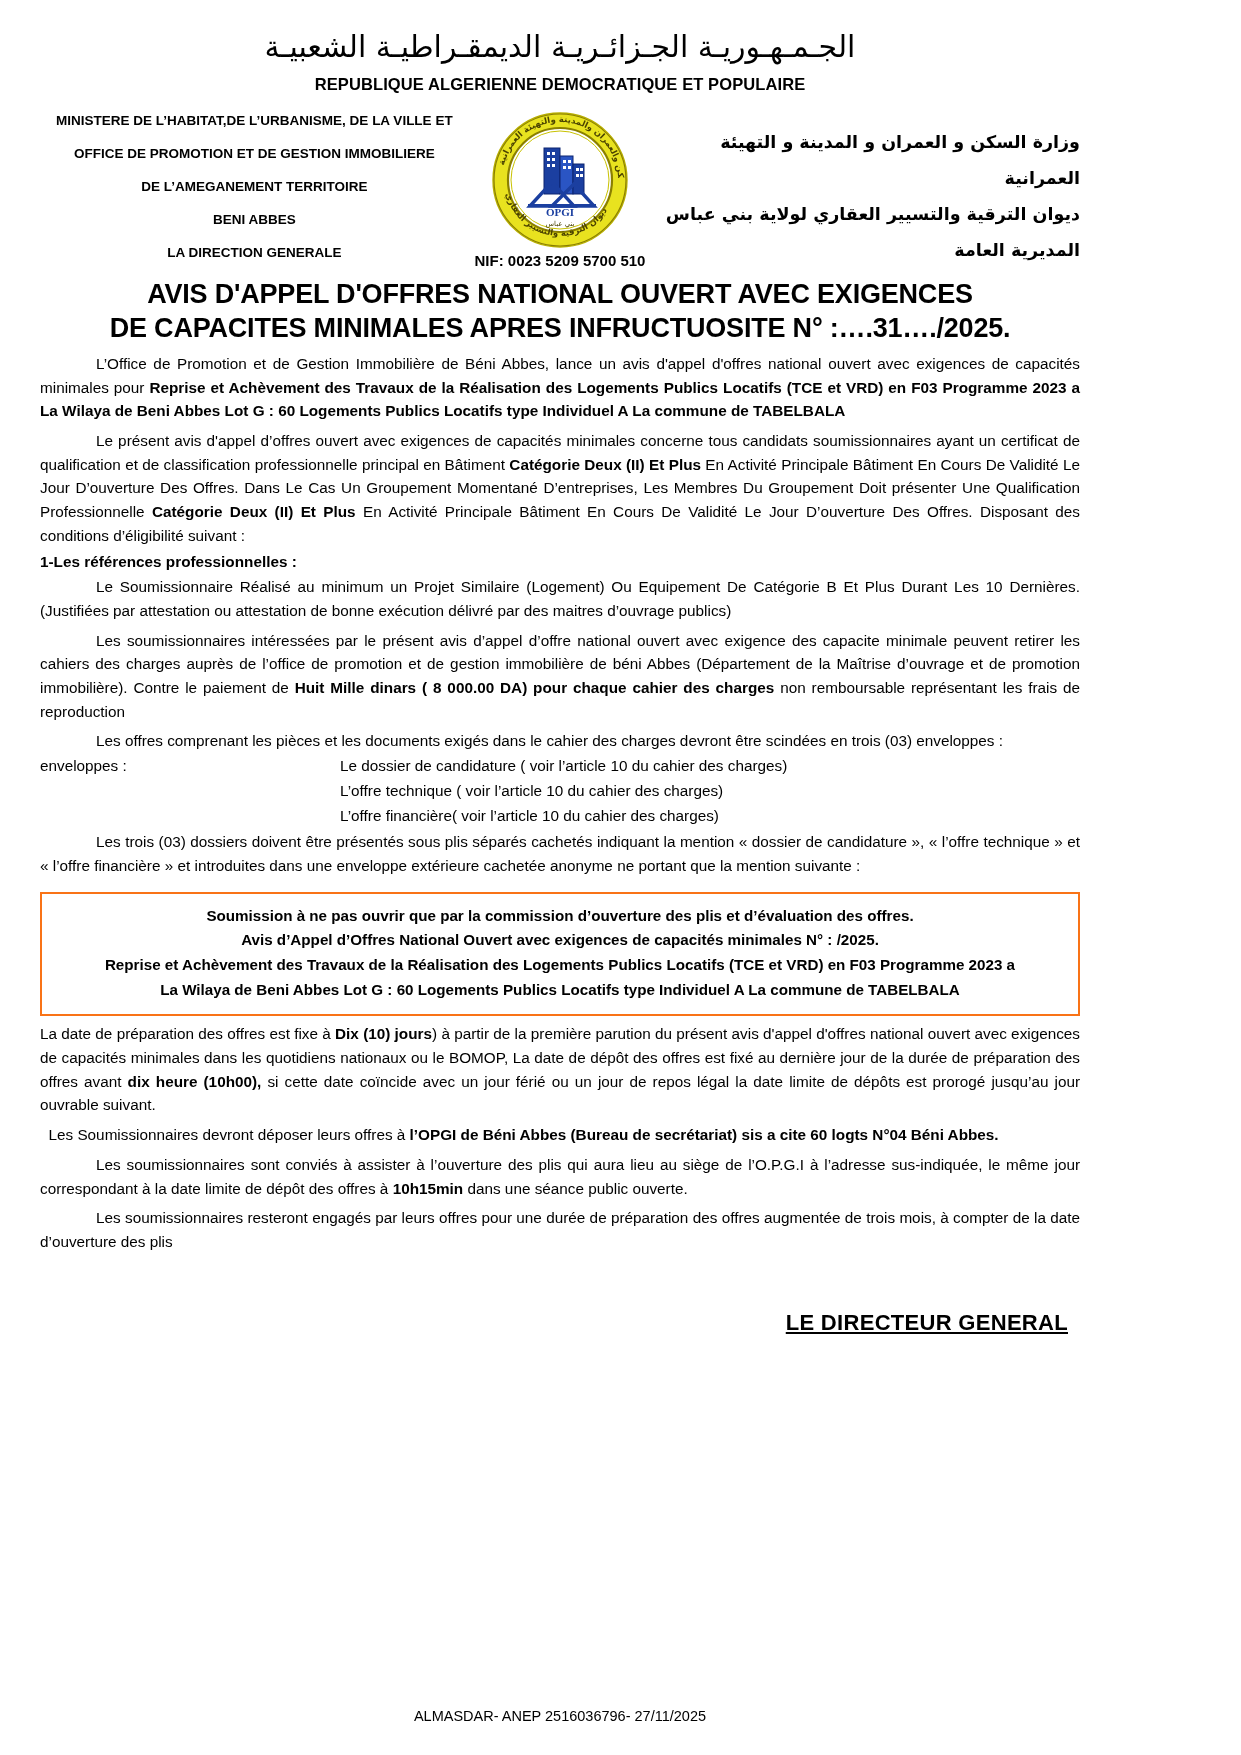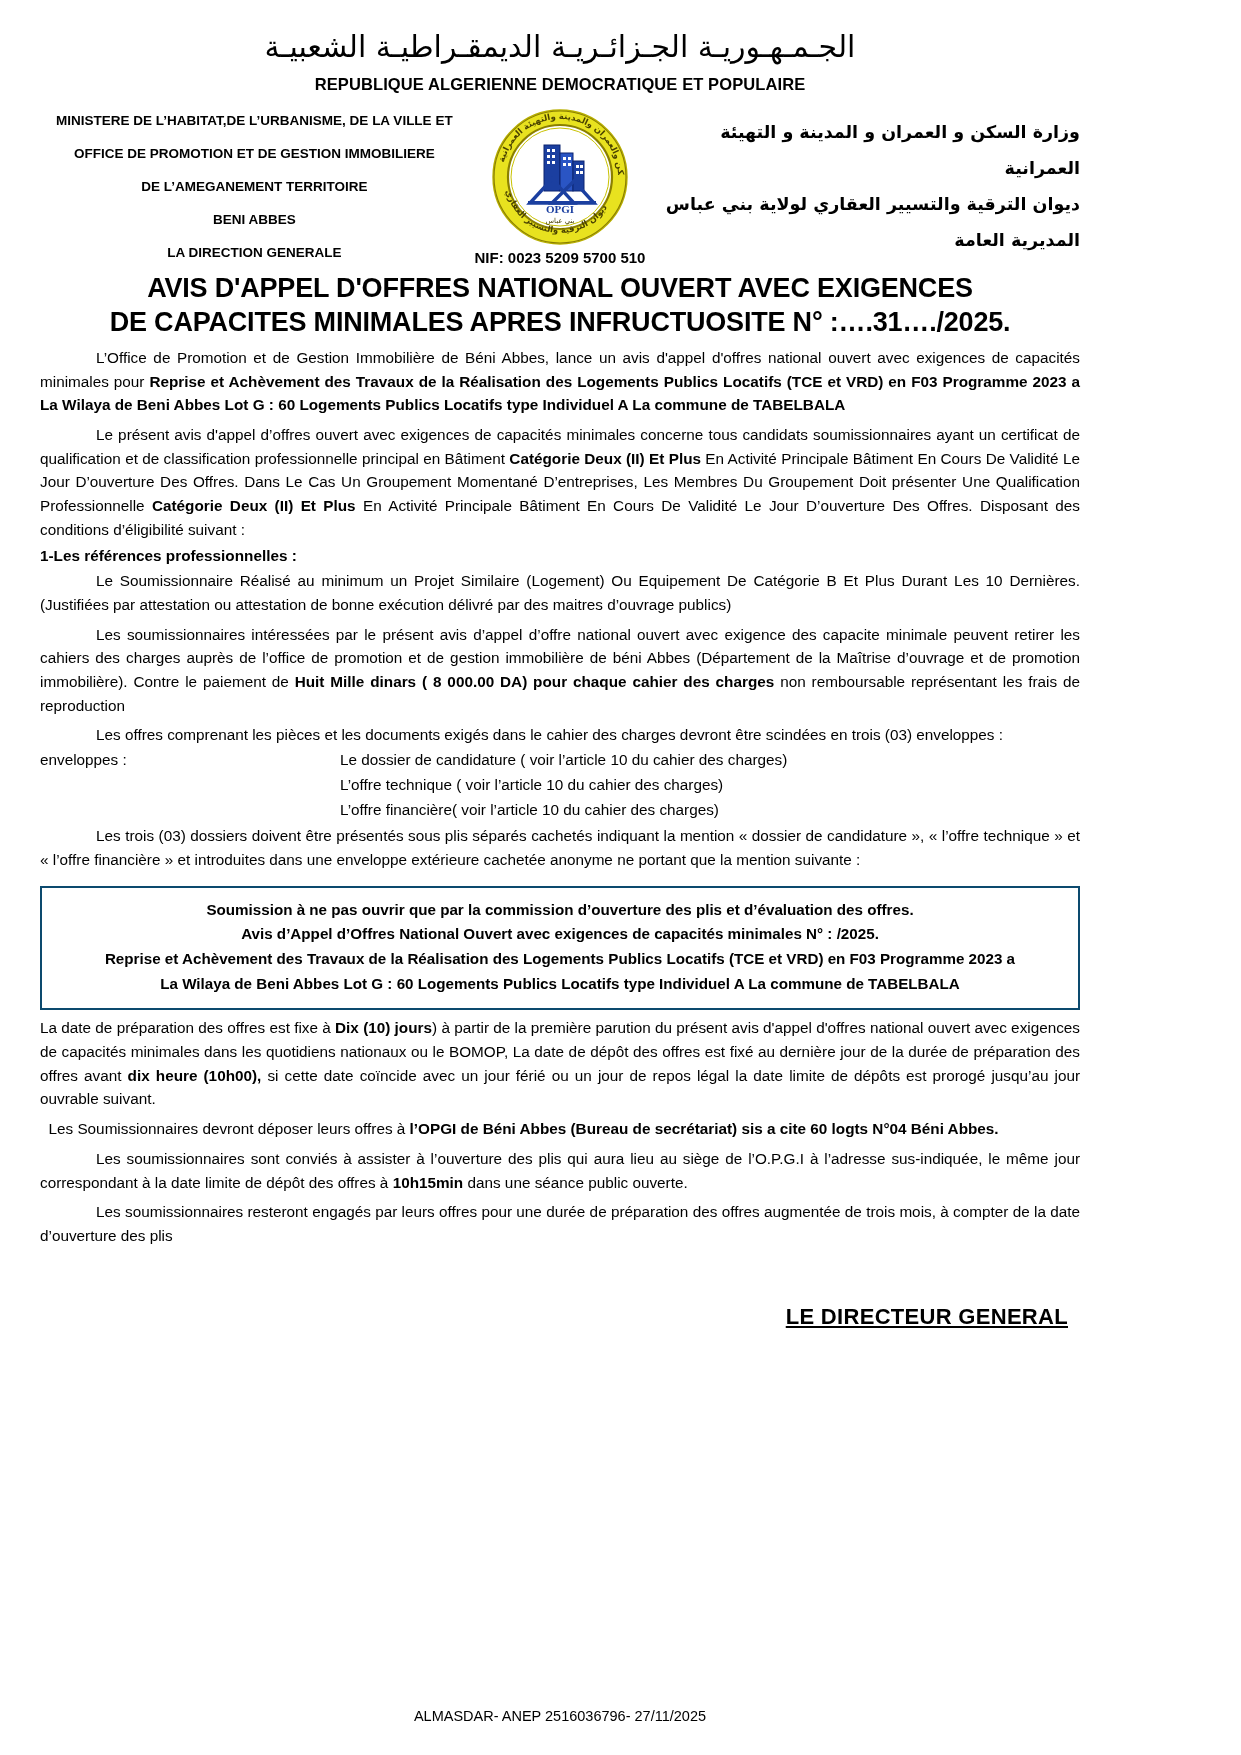--- a/index.html
+++ b/index.html
@@ -35,21 +35,21 @@
   .republic-fr {
     text-align: center;
     font-size: 16.5px;
     font-weight: bold;
     margin-top: 10px;
     letter-spacing: .1px;
   }
 
   .header-grid {
     display: flex;
-    align-items: center;
+    align-items: flex-end;
     justify-content: space-between;
     margin-top: 8px;
   }
   .header-left {
     width: 470px;
     text-align: center;
     font-size: 13.5px;
     font-weight: bold;
     line-height: 2.45;
     padding-top: 2px;
@@ -85,21 +85,21 @@
     white-space: nowrap;
     text-align: center;
   }
 
   
   .doc-title {
     text-align: center;
     font-size: 27px;
     font-weight: bold;
     line-height: 1.28;
-    margin-top: 2px;
+    margin-top: 8px;
     letter-spacing: -0.2px;
   }
 
   
   .para {
     font-size: 15.3px;
     line-height: 1.55;
     text-align: justify;
     margin: 6px 0 0 0;
   }
@@ -117,21 +117,21 @@
   }
   .env-line {
     font-size: 15.3px;
     line-height: 1.62;
     display: flex;
   }
   .env-line .lead { width: 300px; flex: none; }
 
   
   .mention-box {
-    border: 2px solid #0c4a6e;
+    border: 2px solid #f97316;
     margin: 14px 0 0 0;
     padding: 10px 16px 12px 16px;
     text-align: center;
     font-size: 15.2px;
     font-weight: bold;
     line-height: 1.62;
   }
 
   .footer-anep {
     position: absolute;

